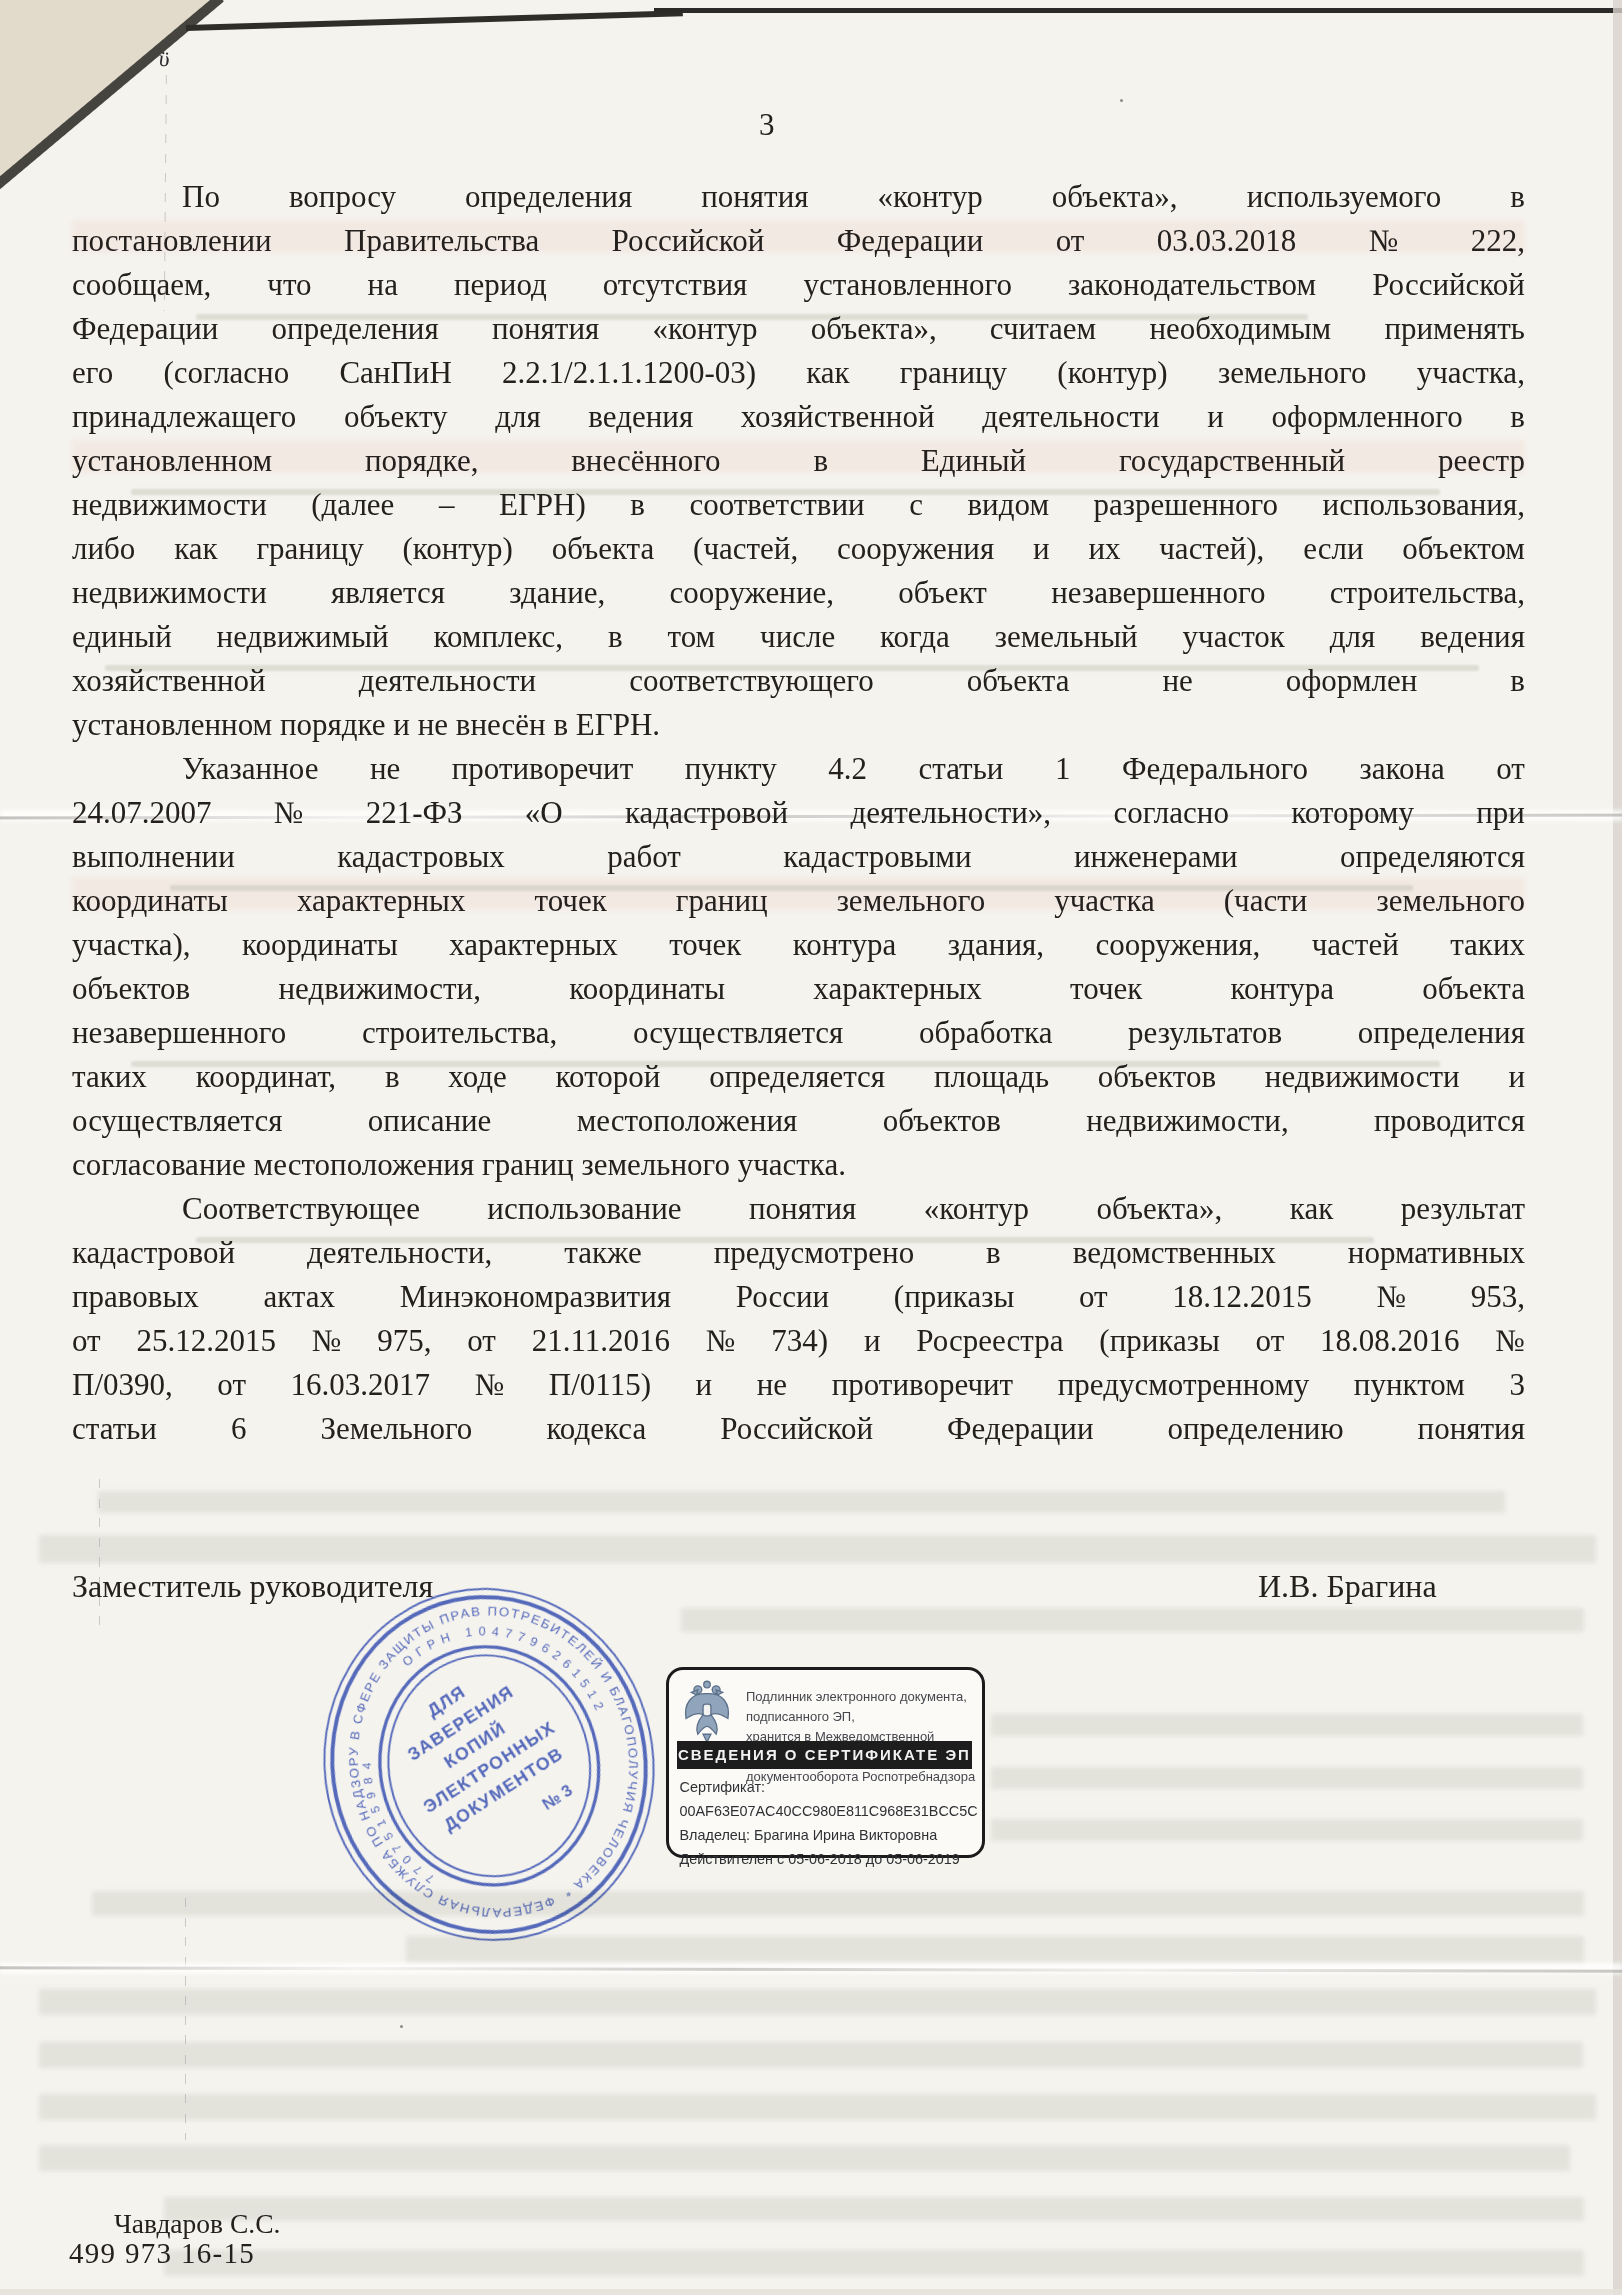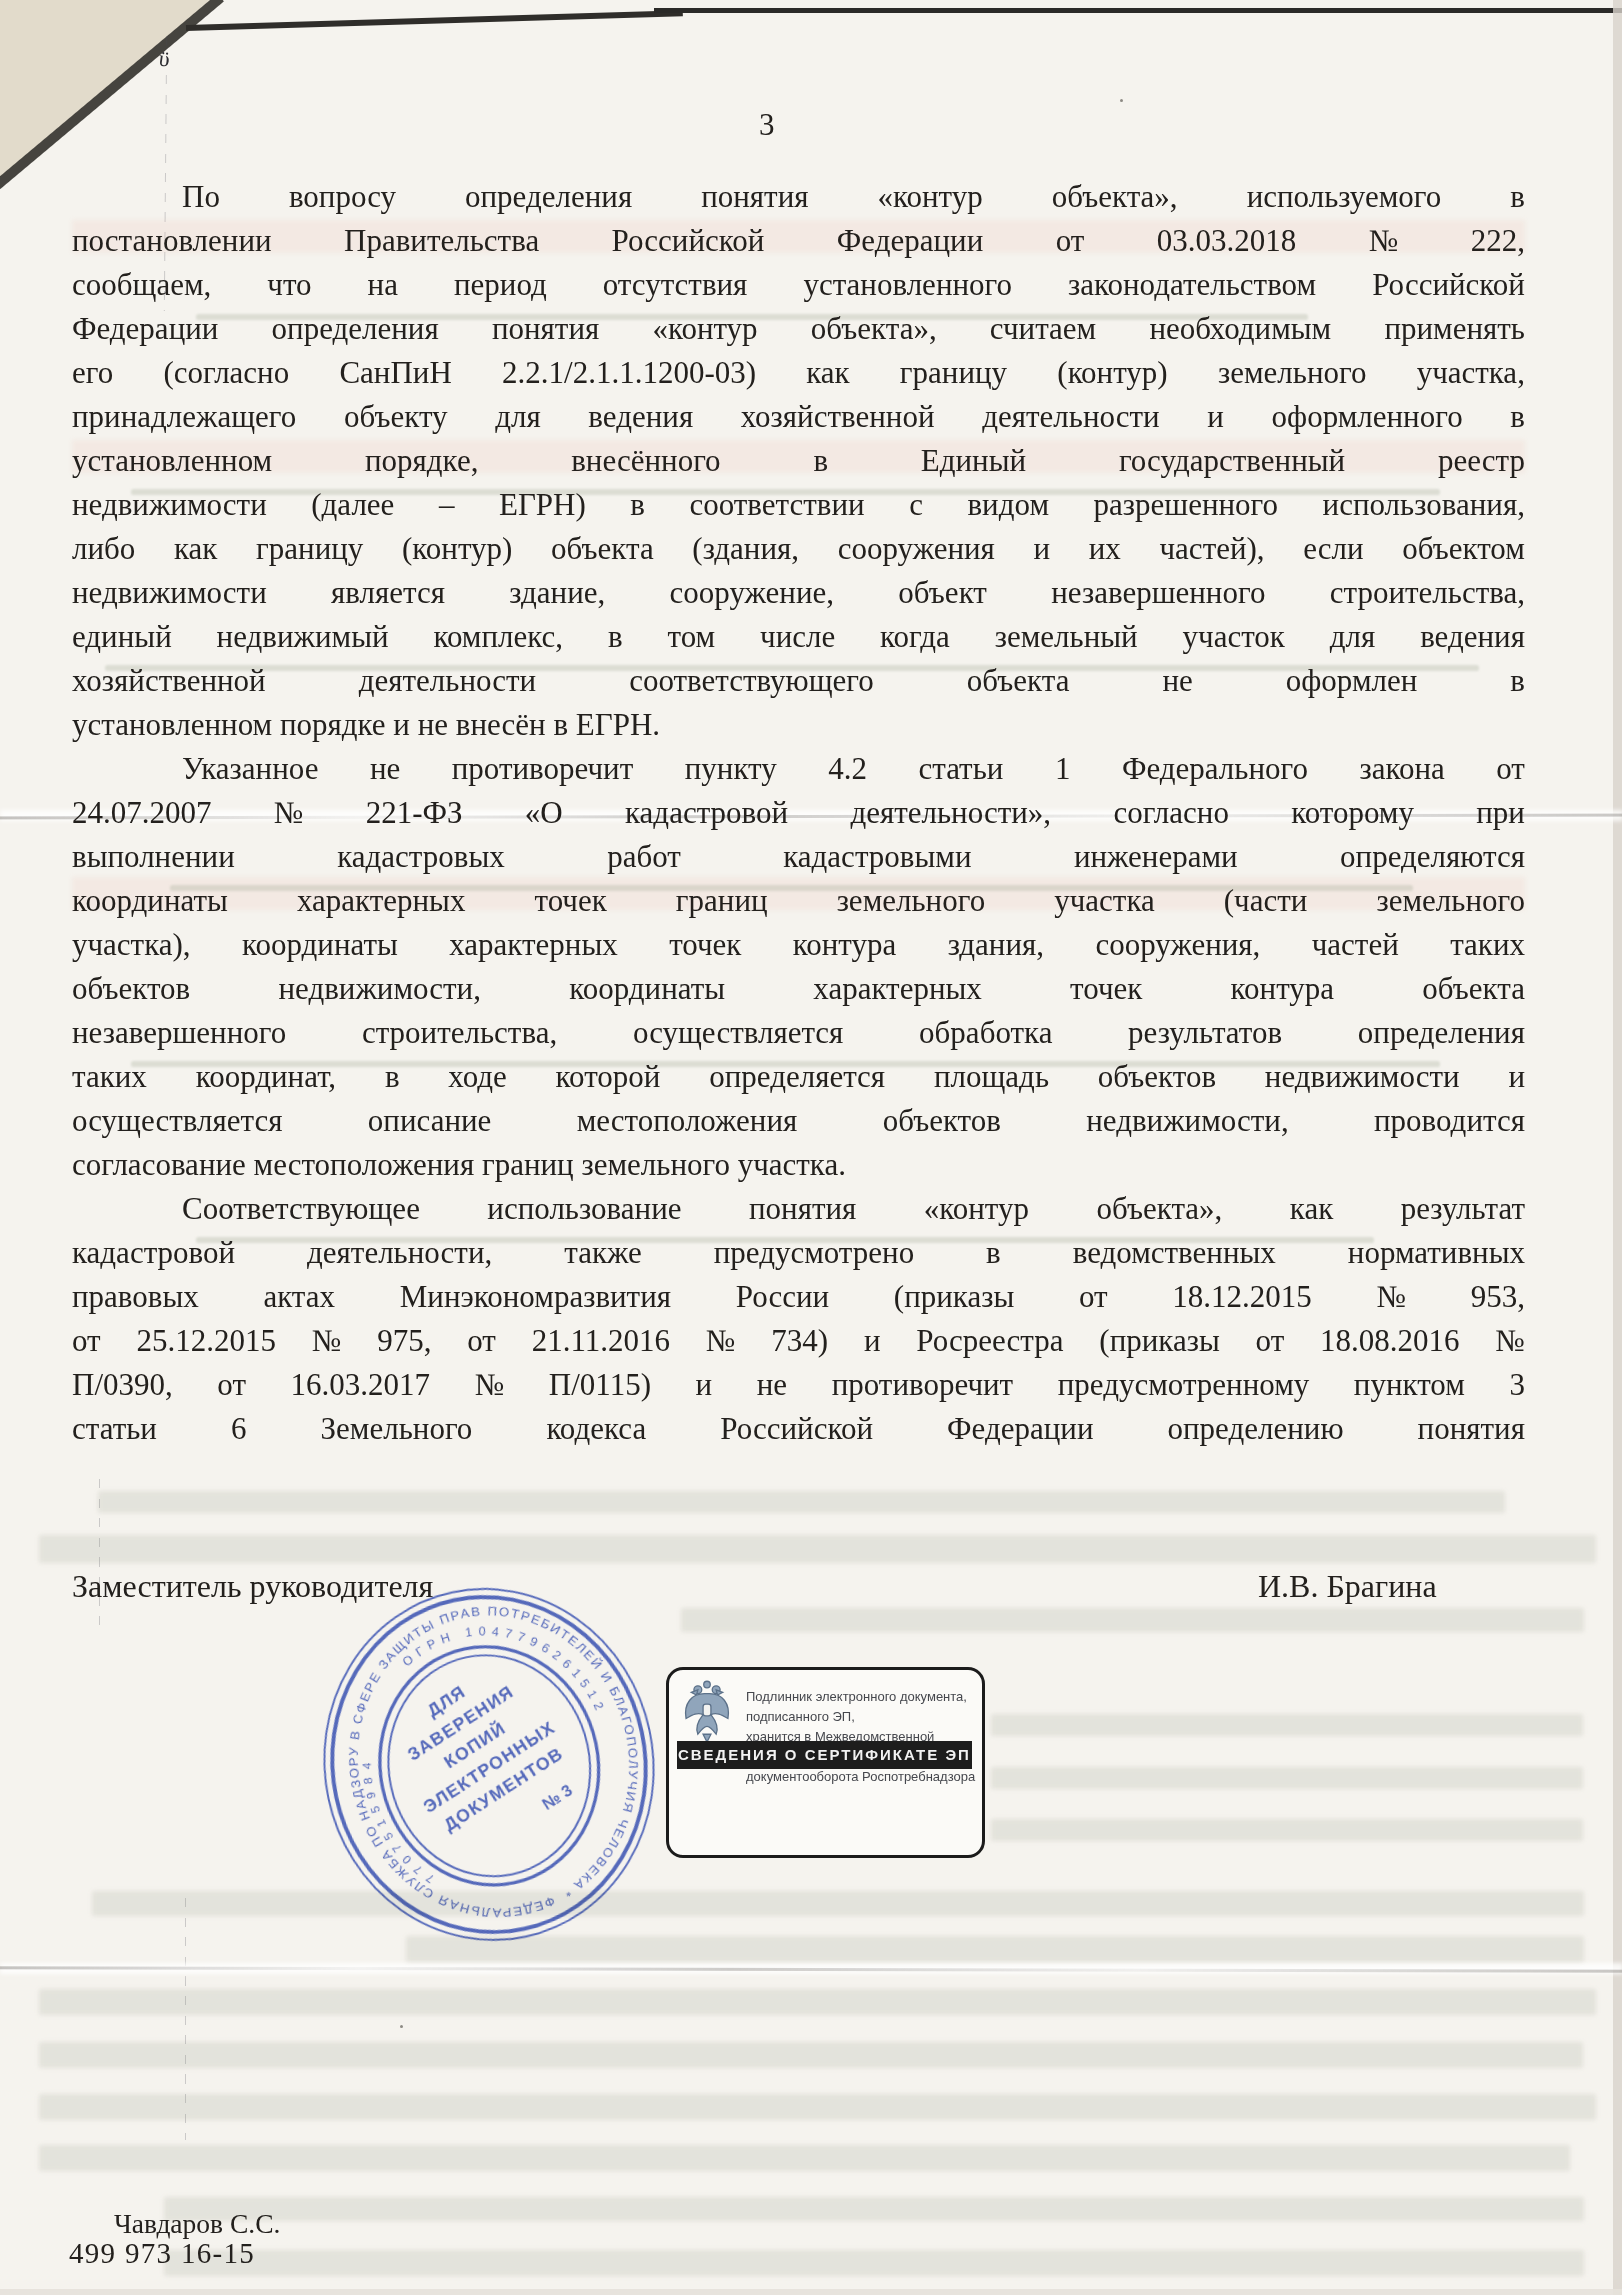--- a/index.html
+++ b/index.html
@@ -186,21 +186,21 @@
         <span>видом</span>
         <span>разрешенного</span>
         <span>использования,</span>
       </div>
       <div class="line">
         <span>либо</span>
         <span>как</span>
         <span>границу</span>
         <span>(контур)</span>
         <span>объекта</span>
-        <span>(здания,</span>
+        <span>(частей,</span>
         <span>сооружения</span>
         <span>и</span>
         <span>их</span>
         <span>частей),</span>
         <span>если</span>
         <span>объектом</span>
       </div>
       <div class="line">
         <span>недвижимости</span>
         <span>является</span>
@@ -439,19 +439,24 @@
         <path d="M38 86 L44 98 L50 86 Z"></path>
       </g>
       <rect x="38" y="40" width="12" height="18" rx="4" fill="#f2f2f0" stroke="#5c7189" stroke-width="2"></rect>
     </svg>
     <div class="cert-head">
       <div>Подлинник электронного документа, подписанного ЭП,</div>
       <div>хранится в Межведомственной системе электронного</div>
       <div>документооборота Роспотребнадзора</div>
     </div>
     <div class="cert-bar">СВЕДЕНИЯ О СЕРТИФИКАТЕ ЭП</div>
+    <div class="cert-fields">
+      <div>Сертификат: 00AF63E07AC40CC980E811C968E31BCC5C</div>
+      <div>Владелец: Брагина Ирина Викторовна</div>
+      <div>Действителен с 05-06-2018 до 05-06-2019</div>
+    </div>
   </div>
 
   <div class="foot-name">Чавдаров С.С.</div>
   <div class="foot-phone">499 973 16-15</div>
 
 </div>
 
 
 </body></html>

